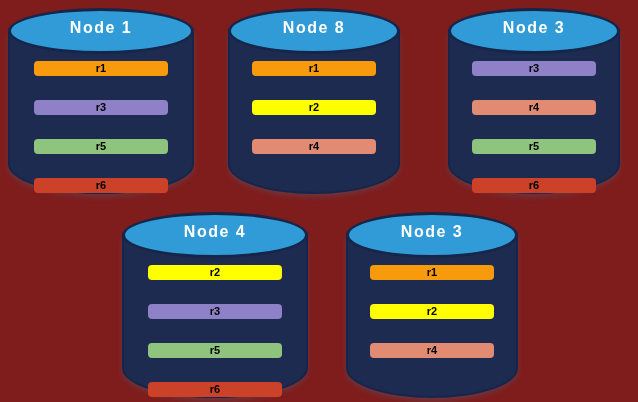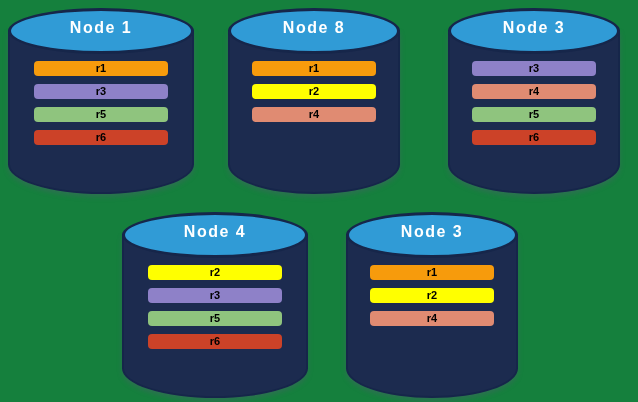--- a/index.html
+++ b/index.html
@@ -11,21 +11,21 @@
     width: 638px;
     height: 402px;
     position: relative;
     overflow: hidden;
     font-family: "Liberation Sans", sans-serif;
   }
   .canvas {
     position: relative;
     width: 638px;
     height: 402px;
-    background: #15803d;
+    background: #7f1d1d;
   }
 
   
   .node {
     position: absolute;
     box-sizing: border-box;
   }
   .cyl {
     position: absolute;
     left: 0;
@@ -72,21 +72,21 @@
   
   .bars {
     position: absolute;
     left: 14%;
     right: 14%;
     top: 53px;
     z-index: 3;
   }
   .bar {
     height: 15px;
-    margin-bottom: 8px;
+    margin-bottom: 24px;
     border-radius: 4px;
     color: #000000;
     font-weight: bold;
     font-size: 11px;
     line-height: 15px;
     text-align: center;
     box-sizing: border-box;
   }
 
   

